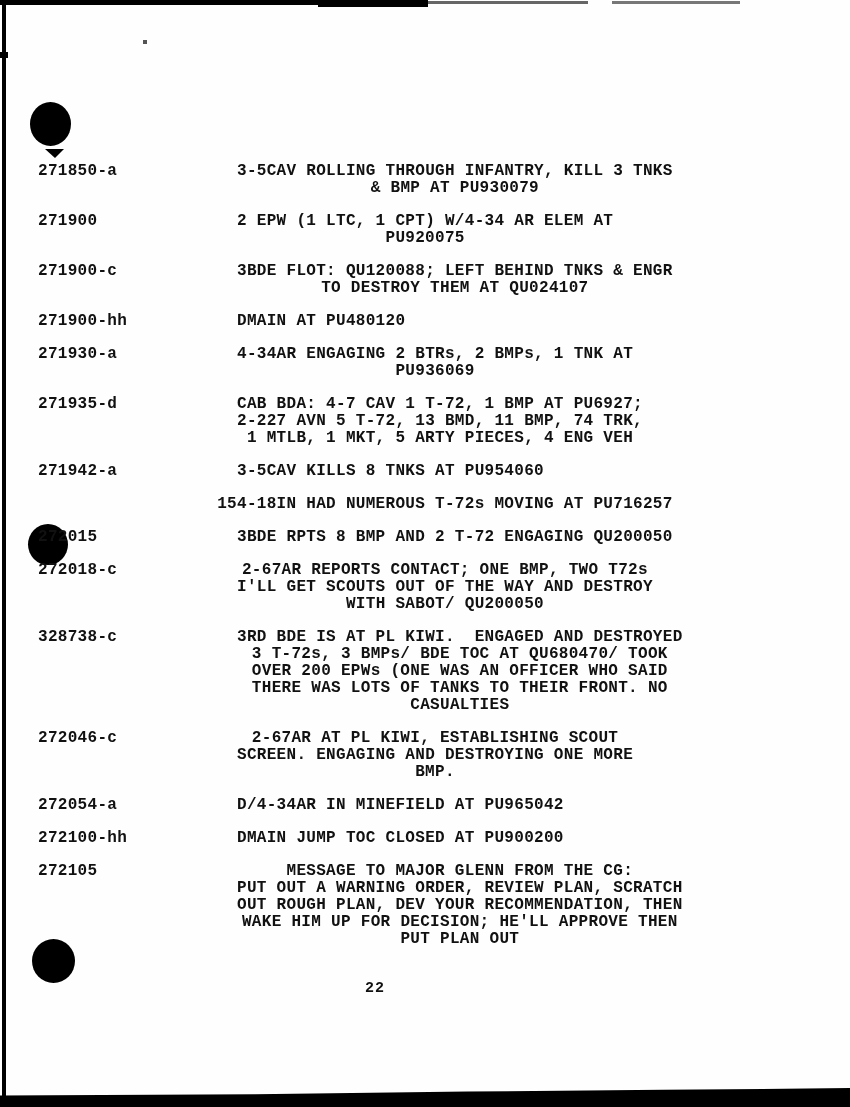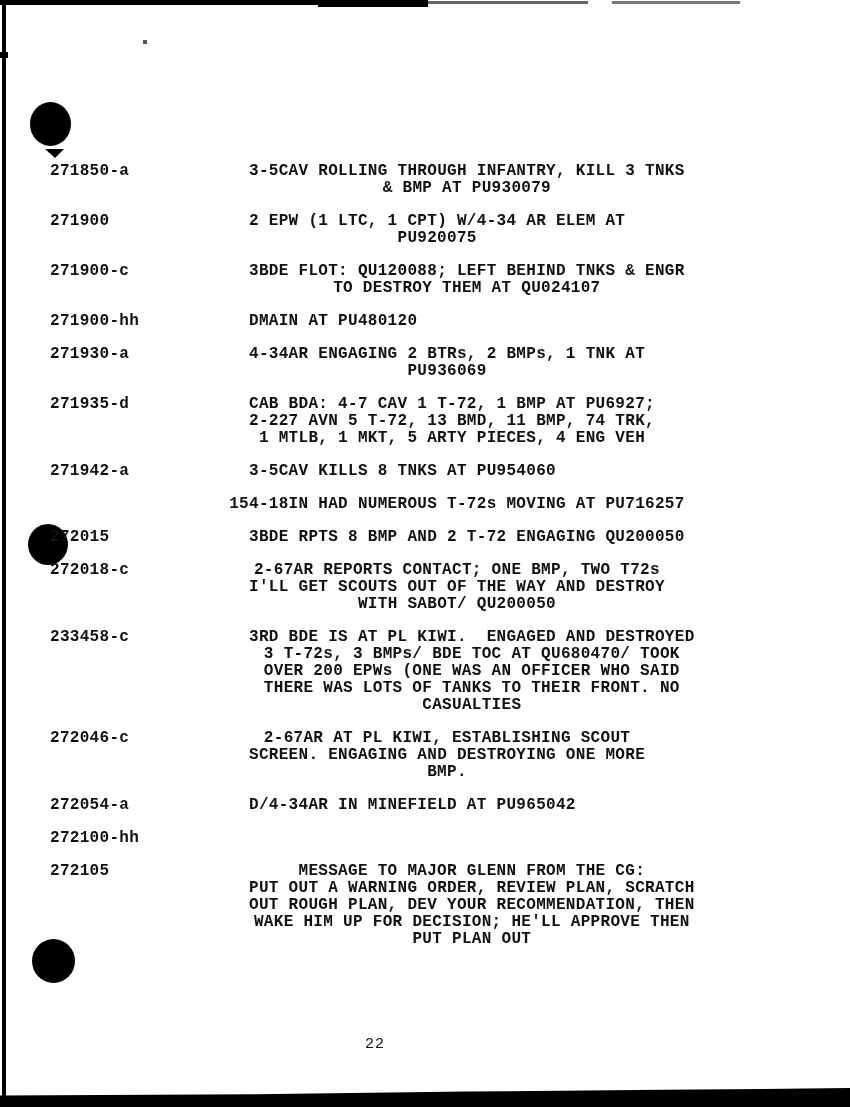--- a/index.html
+++ b/index.html
@@ -34,27 +34,27 @@
     border-top: 9px solid #000;
   }
   .speck { position: absolute; left: 143px; top: 40px; width: 4px; height: 4px; background: #555; }
 
   
   .log {
     position: absolute; left: 38px; top: 163px; width: 760px;
     font-size: 16px; font-weight: bold; letter-spacing: 0.3px; line-height: 17px;
   }
   .entry { display: flex; margin-bottom: 16px; }
-  .entry .time { box-sizing: border-box; width: 199px; flex: none; white-space: pre; margin-left: 12px; }
+  .entry .time { box-sizing: border-box; width: 199px; flex: none; white-space: pre; }
   .entry.time-offset .time { padding-left: 40px; text-align: right; }
   .entry .desc { white-space: pre; text-align: center; }
 
   .page-number {
-    position: absolute; left: 340px; top: 1036px; width: 70px;
-    text-align: center; font-size: 15px; font-weight: normal; letter-spacing: 1px;
+    position: absolute; left: 340px; top: 980px; width: 70px;
+    text-align: center; font-size: 15px; font-weight: bold; letter-spacing: 1px;
   }
 </style>
 </head>
 <body>
 
 <div class="page">
 
   <div class="edge-top-main"></div>
   <div class="edge-top-frag1"></div>
   <div class="edge-top-frag2"></div>
@@ -123,21 +123,21 @@
     </div>
 
     <div class="entry">
       <div class="time">272018-c</div>
       <div class="desc">2-67AR REPORTS CONTACT; ONE BMP, TWO T72s
 I'LL GET SCOUTS OUT OF THE WAY AND DESTROY
 WITH SABOT/ QU200050</div>
     </div>
 
     <div class="entry">
-      <div class="time">233458-c</div>
+      <div class="time">328738-c</div>
       <div class="desc">3RD BDE IS AT PL KIWI.  ENGAGED AND DESTROYED
 3 T-72s, 3 BMPs/ BDE TOC AT QU680470/ TOOK
 OVER 200 EPWs (ONE WAS AN OFFICER WHO SAID
 THERE WAS LOTS OF TANKS TO THEIR FRONT. NO
 CASUALTIES</div>
     </div>
 
     <div class="entry">
       <div class="time">272046-c</div>
       <div class="desc">2-67AR AT PL KIWI, ESTABLISHING SCOUT
@@ -145,20 +145,21 @@
 BMP.</div>
     </div>
 
     <div class="entry">
       <div class="time">272054-a</div>
       <div class="desc">D/4-34AR IN MINEFIELD AT PU965042</div>
     </div>
 
     <div class="entry">
       <div class="time">272100-hh</div>
+      <div class="desc">DMAIN JUMP TOC CLOSED AT PU900200</div>
     </div>
 
     <div class="entry">
       <div class="time">272105</div>
       <div class="desc">MESSAGE TO MAJOR GLENN FROM THE CG:
 PUT OUT A WARNING ORDER, REVIEW PLAN, SCRATCH
 OUT ROUGH PLAN, DEV YOUR RECOMMENDATION, THEN
 WAKE HIM UP FOR DECISION; HE'LL APPROVE THEN
 PUT PLAN OUT</div>
     </div>

